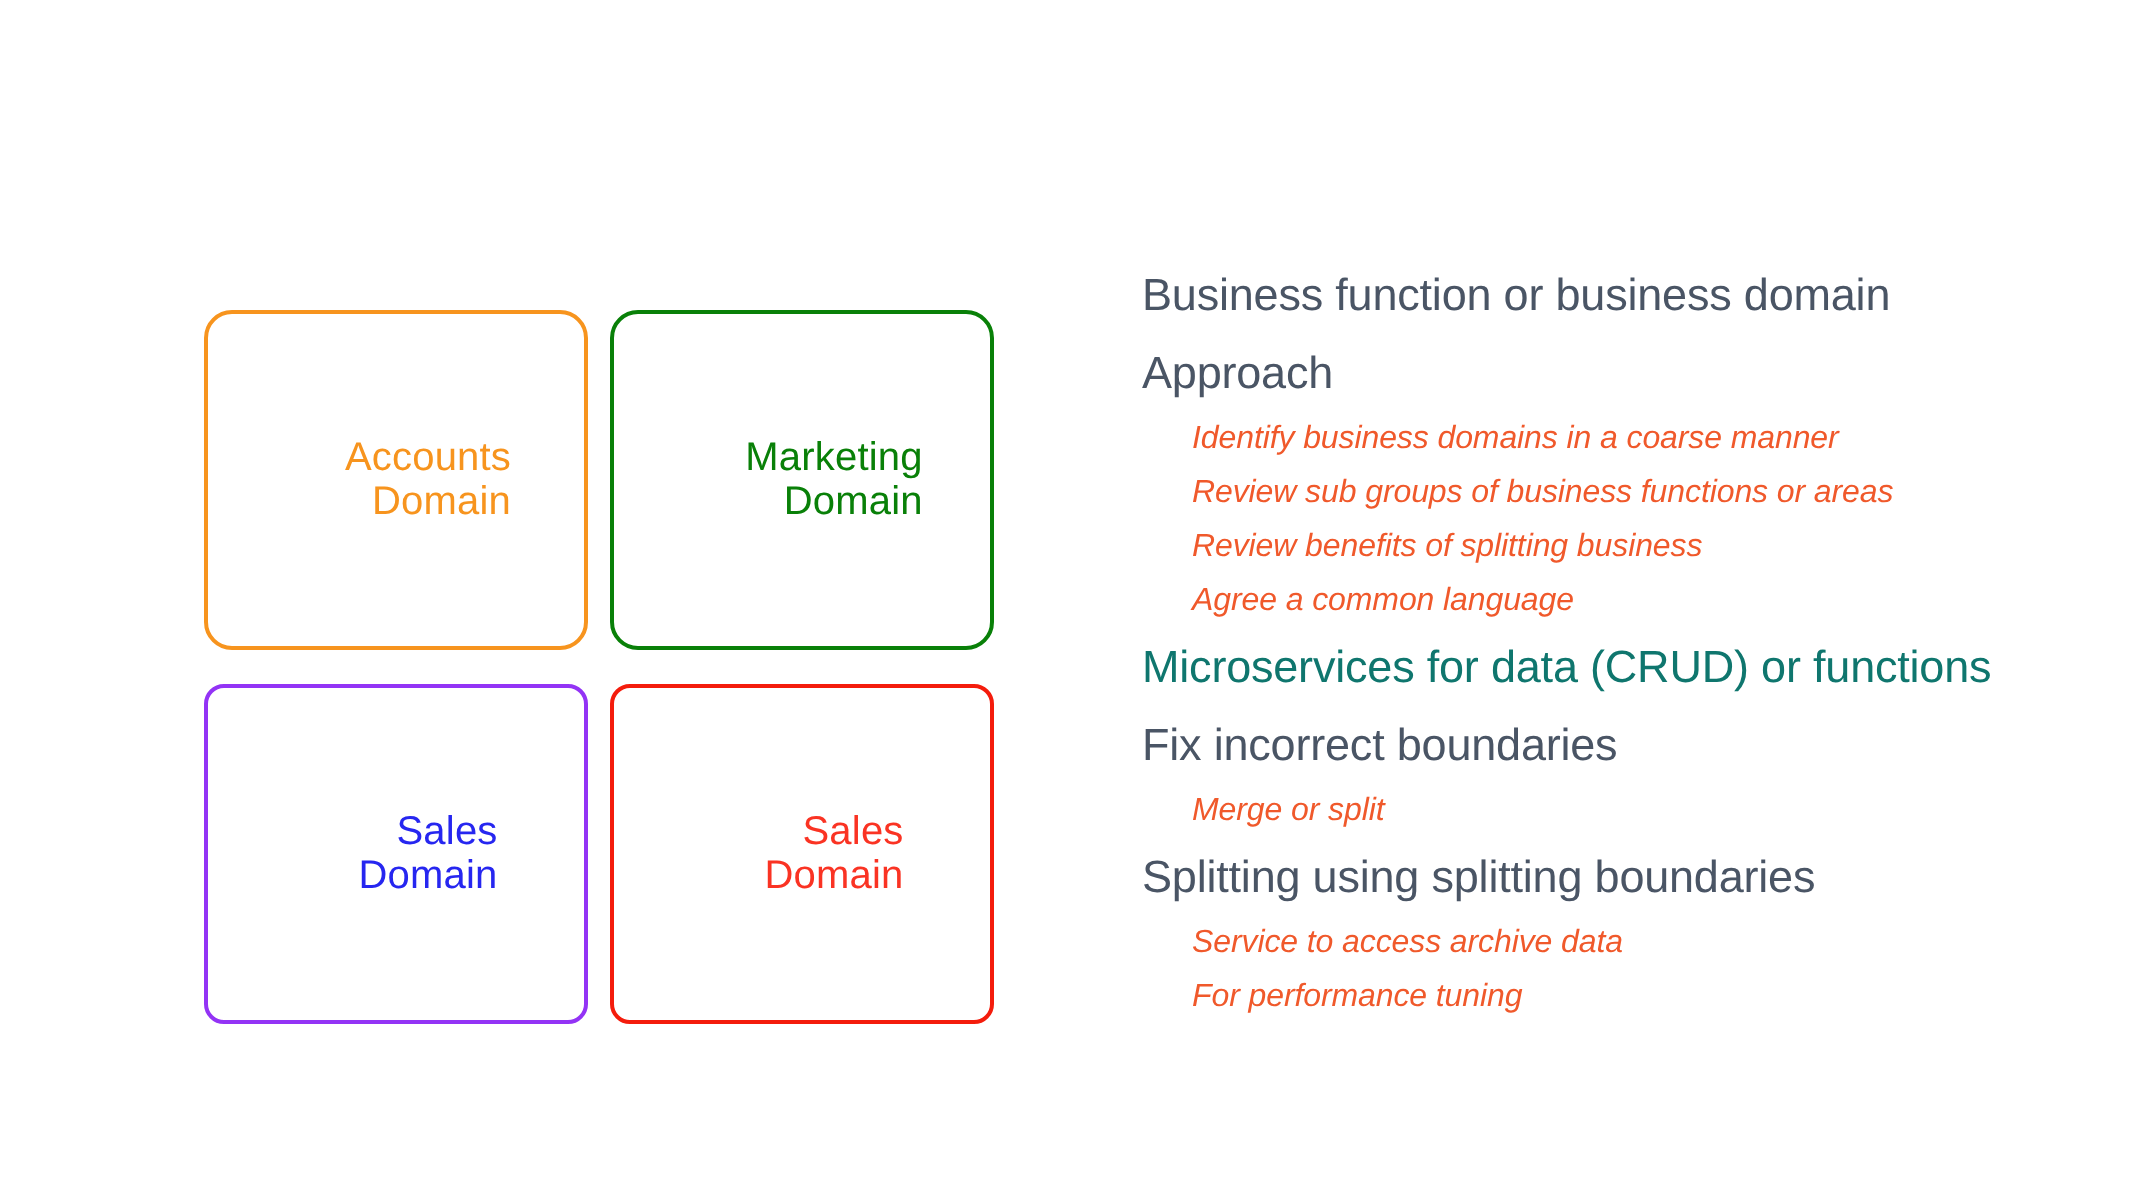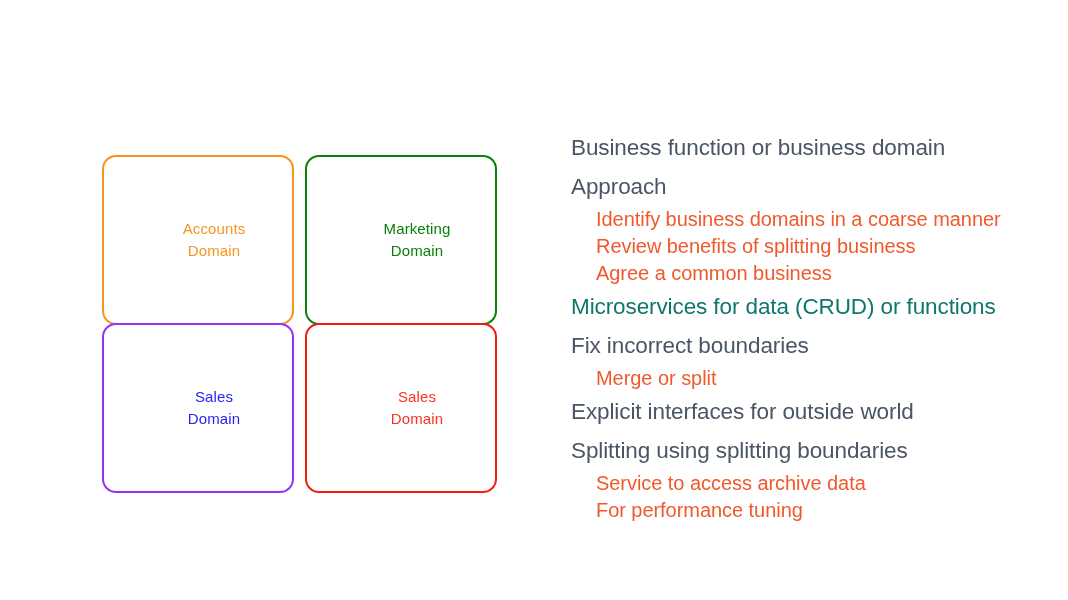--- a/index.html
+++ b/index.html
@@ -31,27 +31,27 @@
     height: 170px;
     border-style: solid;
     border-width: 2.4px;
     border-radius: 14px;
     background: #ffffff;
     display: flex;
     align-items: center;
     justify-content: center;
   }
   .domain-box.r0 { top: 0; }
-  .domain-box.r1 { top: 168px; }
+  .domain-box.r1 { top: 187px; border-radius: 10px; }
   .domain-box.c0 { left: 0; }
   .domain-box.c1 { left: 203px; }
 
   .domain-label {
-    text-align: center;
-    font-size: 15px;
+    text-align: right;
+    font-size: 20px;
     line-height: 22px;
     letter-spacing: 0.1px;
     user-select: none;
     margin-left: 32px;
   }
   .domain-label .ln { display: block; }
 
   
   #outline {
     position: absolute;
@@ -62,24 +62,25 @@
   .outline-line { white-space: nowrap; }
 
   .outline-line.level-0 {
     color: #4a5565;
     font-size: 22.5px;
     line-height: 39px;
     letter-spacing: -0.1px;
   }
   .outline-line.level-1 {
     color: #f0592b;
-    font-size: 20px;
+    font-size: 16px;
     line-height: 27px;
     padding-left: 25px;
     letter-spacing: -0.05px;
+    font-style: italic;
   }
 </style>
 </head>
 <body style="background: rgb(255, 255, 255);">
 
 <div id="domain-grid">
     <div class="domain-box r0 c0" style="border-color: rgb(247, 148, 30);">
       <div class="domain-label" style="color: rgb(247, 148, 30);">
         <span class="ln">Accounts</span>
         <span class="ln">Domain</span>
@@ -102,22 +103,22 @@
         <span class="ln">Sales</span>
         <span class="ln">Domain</span>
       </div>
     </div>
   </div>
 
 <div id="outline">
     <div class="outline-line level-0" style="color: rgb(74, 85, 101);">Business function or business domain</div>
     <div class="outline-line level-0" style="color: rgb(74, 85, 101);">Approach</div>
     <div class="outline-line level-1" style="color: rgb(240, 89, 43);">Identify business domains in a coarse manner</div>
+    <div class="outline-line level-1" style="color: rgb(240, 89, 43);">Review sub groups of business functions or areas</div>
     <div class="outline-line level-1" style="color: rgb(240, 89, 43);">Review benefits of splitting business</div>
-    <div class="outline-line level-1" style="color: rgb(240, 89, 43);">Agree a common business</div>
+    <div class="outline-line level-1" style="color: rgb(240, 89, 43);">Agree a common language</div>
     <div class="outline-line level-0" style="color: #0f766e;">Microservices for data (CRUD) or functions</div>
     <div class="outline-line level-0" style="color: rgb(74, 85, 101);">Fix incorrect boundaries</div>
     <div class="outline-line level-1" style="color: rgb(240, 89, 43);">Merge or split</div>
-    <div class="outline-line level-0" style="color: rgb(74, 85, 101);">Explicit interfaces for outside world</div>
     <div class="outline-line level-0" style="color: rgb(74, 85, 101);">Splitting using splitting boundaries</div>
     <div class="outline-line level-1" style="color: rgb(240, 89, 43);">Service to access archive data</div>
     <div class="outline-line level-1" style="color: rgb(240, 89, 43);">For performance tuning</div>
   </div>
 
 </body></html>

